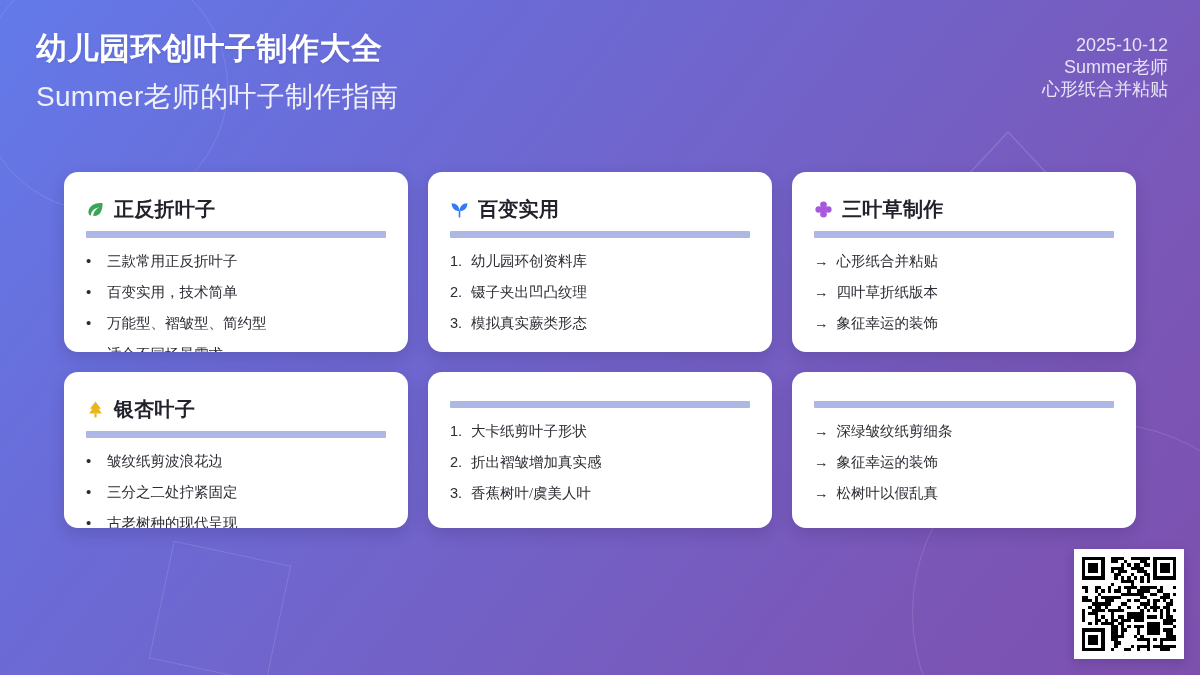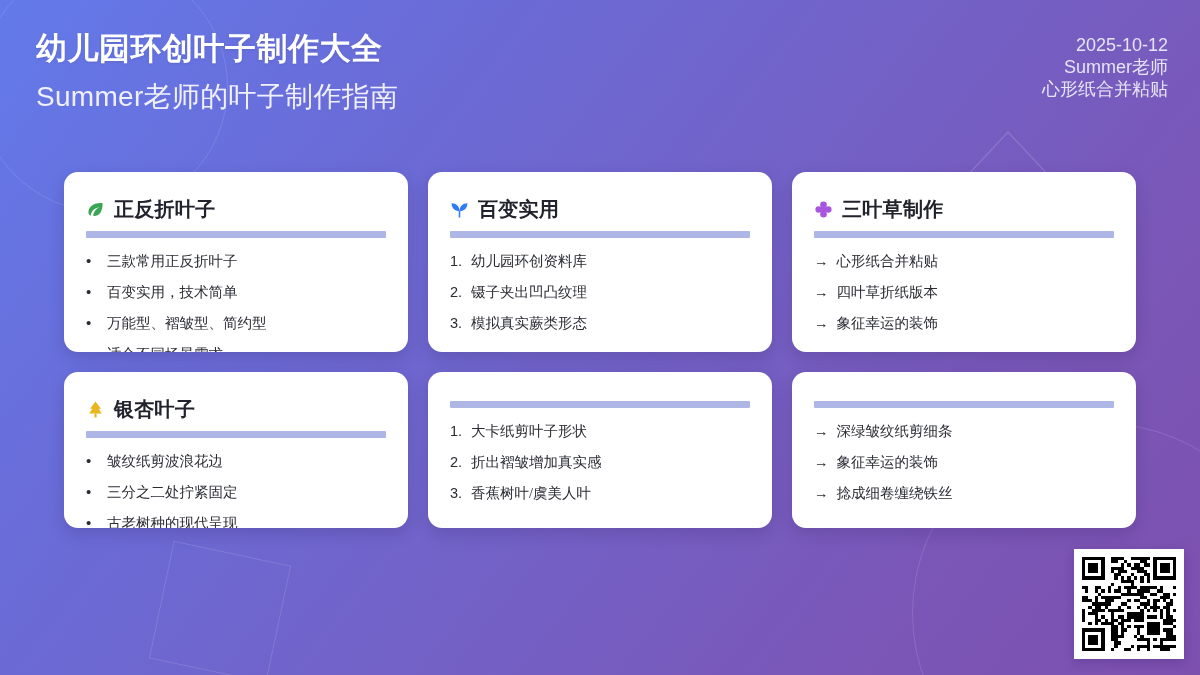--- a/index.html
+++ b/index.html
@@ -274,21 +274,21 @@
           <div class="row">
             <span class="marker">→</span>
             <span class="text">深绿皱纹纸剪细条</span>
           </div>
           <div class="row">
             <span class="marker">→</span>
             <span class="text">象征幸运的装饰</span>
           </div>
           <div class="row">
             <span class="marker">→</span>
-            <span class="text">捻成细卷缠绕铁丝</span>
+            <span class="text">松树叶以假乱真</span>
           </div>
         </div>
       </div>
     </div>
 
   <div class="qr-wrap">
     <svg viewBox="0 0 29 29" shape-rendering="crispEdges">
       <rect width="29" height="29" fill="#fff"></rect>
       <g fill="#000" id="qr-cells">
           <rect x="0" y="0" width="1" height="1"></rect>

